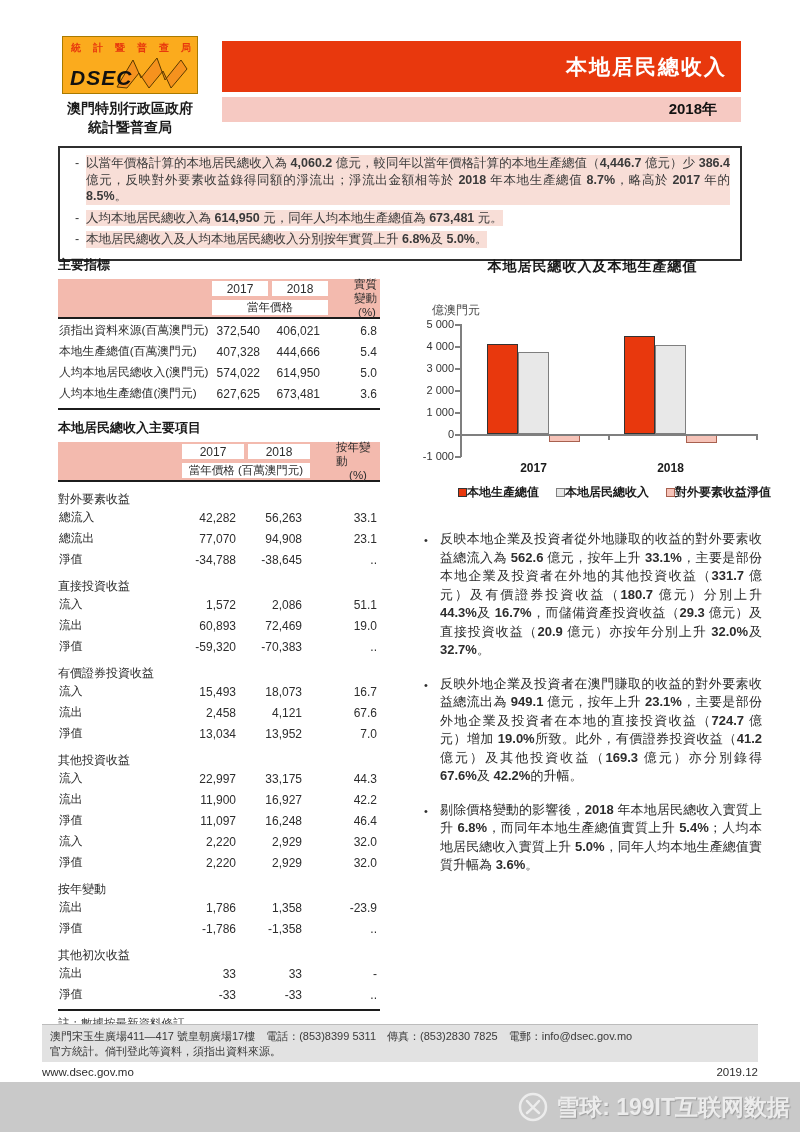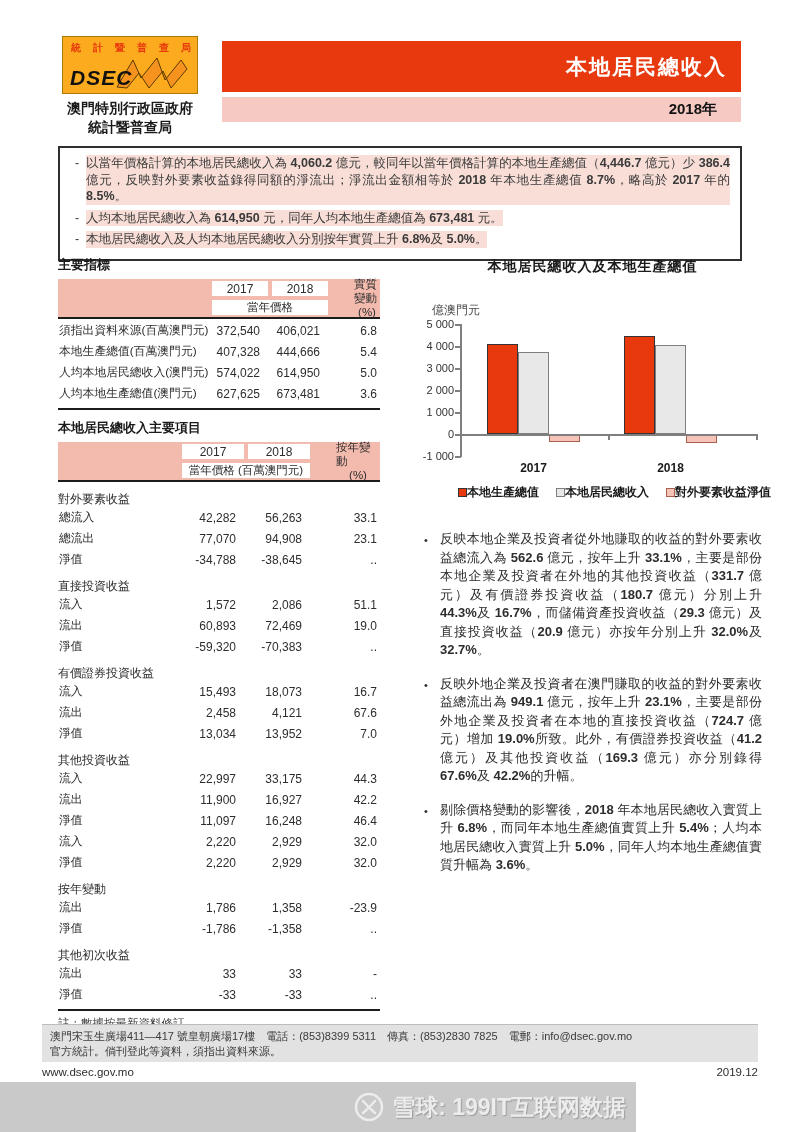--- a/index.html
+++ b/index.html
@@ -69,21 +69,21 @@
   .an-item{display:flex;margin-bottom:15px;font-size:13px;line-height:18.5px;color:#2d2d2d;}
   .an-item .dot{width:16px;flex:none;font-size:11px;padding-top:1px;}
   .an-text{text-align:justify;}
 
   
   .foot-bar{left:42px;top:1024px;width:716px;height:38px;background:#e2e2e2;border-top:1px solid #bcbcbc;
             box-sizing:border-box;padding:4px 8px;font-size:11px;line-height:15px;color:#3a3a3a;}
   .foot-line{left:42px;top:1066px;width:716px;display:flex;justify-content:space-between;font-size:11.5px;color:#2d2d2d;}
 
   
-  .wm-strip{left:0;top:1082px;width:636px;height:50px;background:#c9c9c9;}
+  .wm-strip{left:0;top:1082px;width:800px;height:50px;background:#c9c9c9;}
   .wm{position:absolute;right:10px;top:50%;transform:translateY(-50%);display:flex;align-items:center;gap:7px;
       color:#ececec;font-size:23px;font-weight:bold;text-shadow:1px 1px 1px #9c9c9c;}
 </style>
 </head>
 <body>
 
 <div class="abs" style="left:0;top:0;width:800px;height:1132px;">
 
   <div class="abs logo-box">
     <div class="logo-agency">

